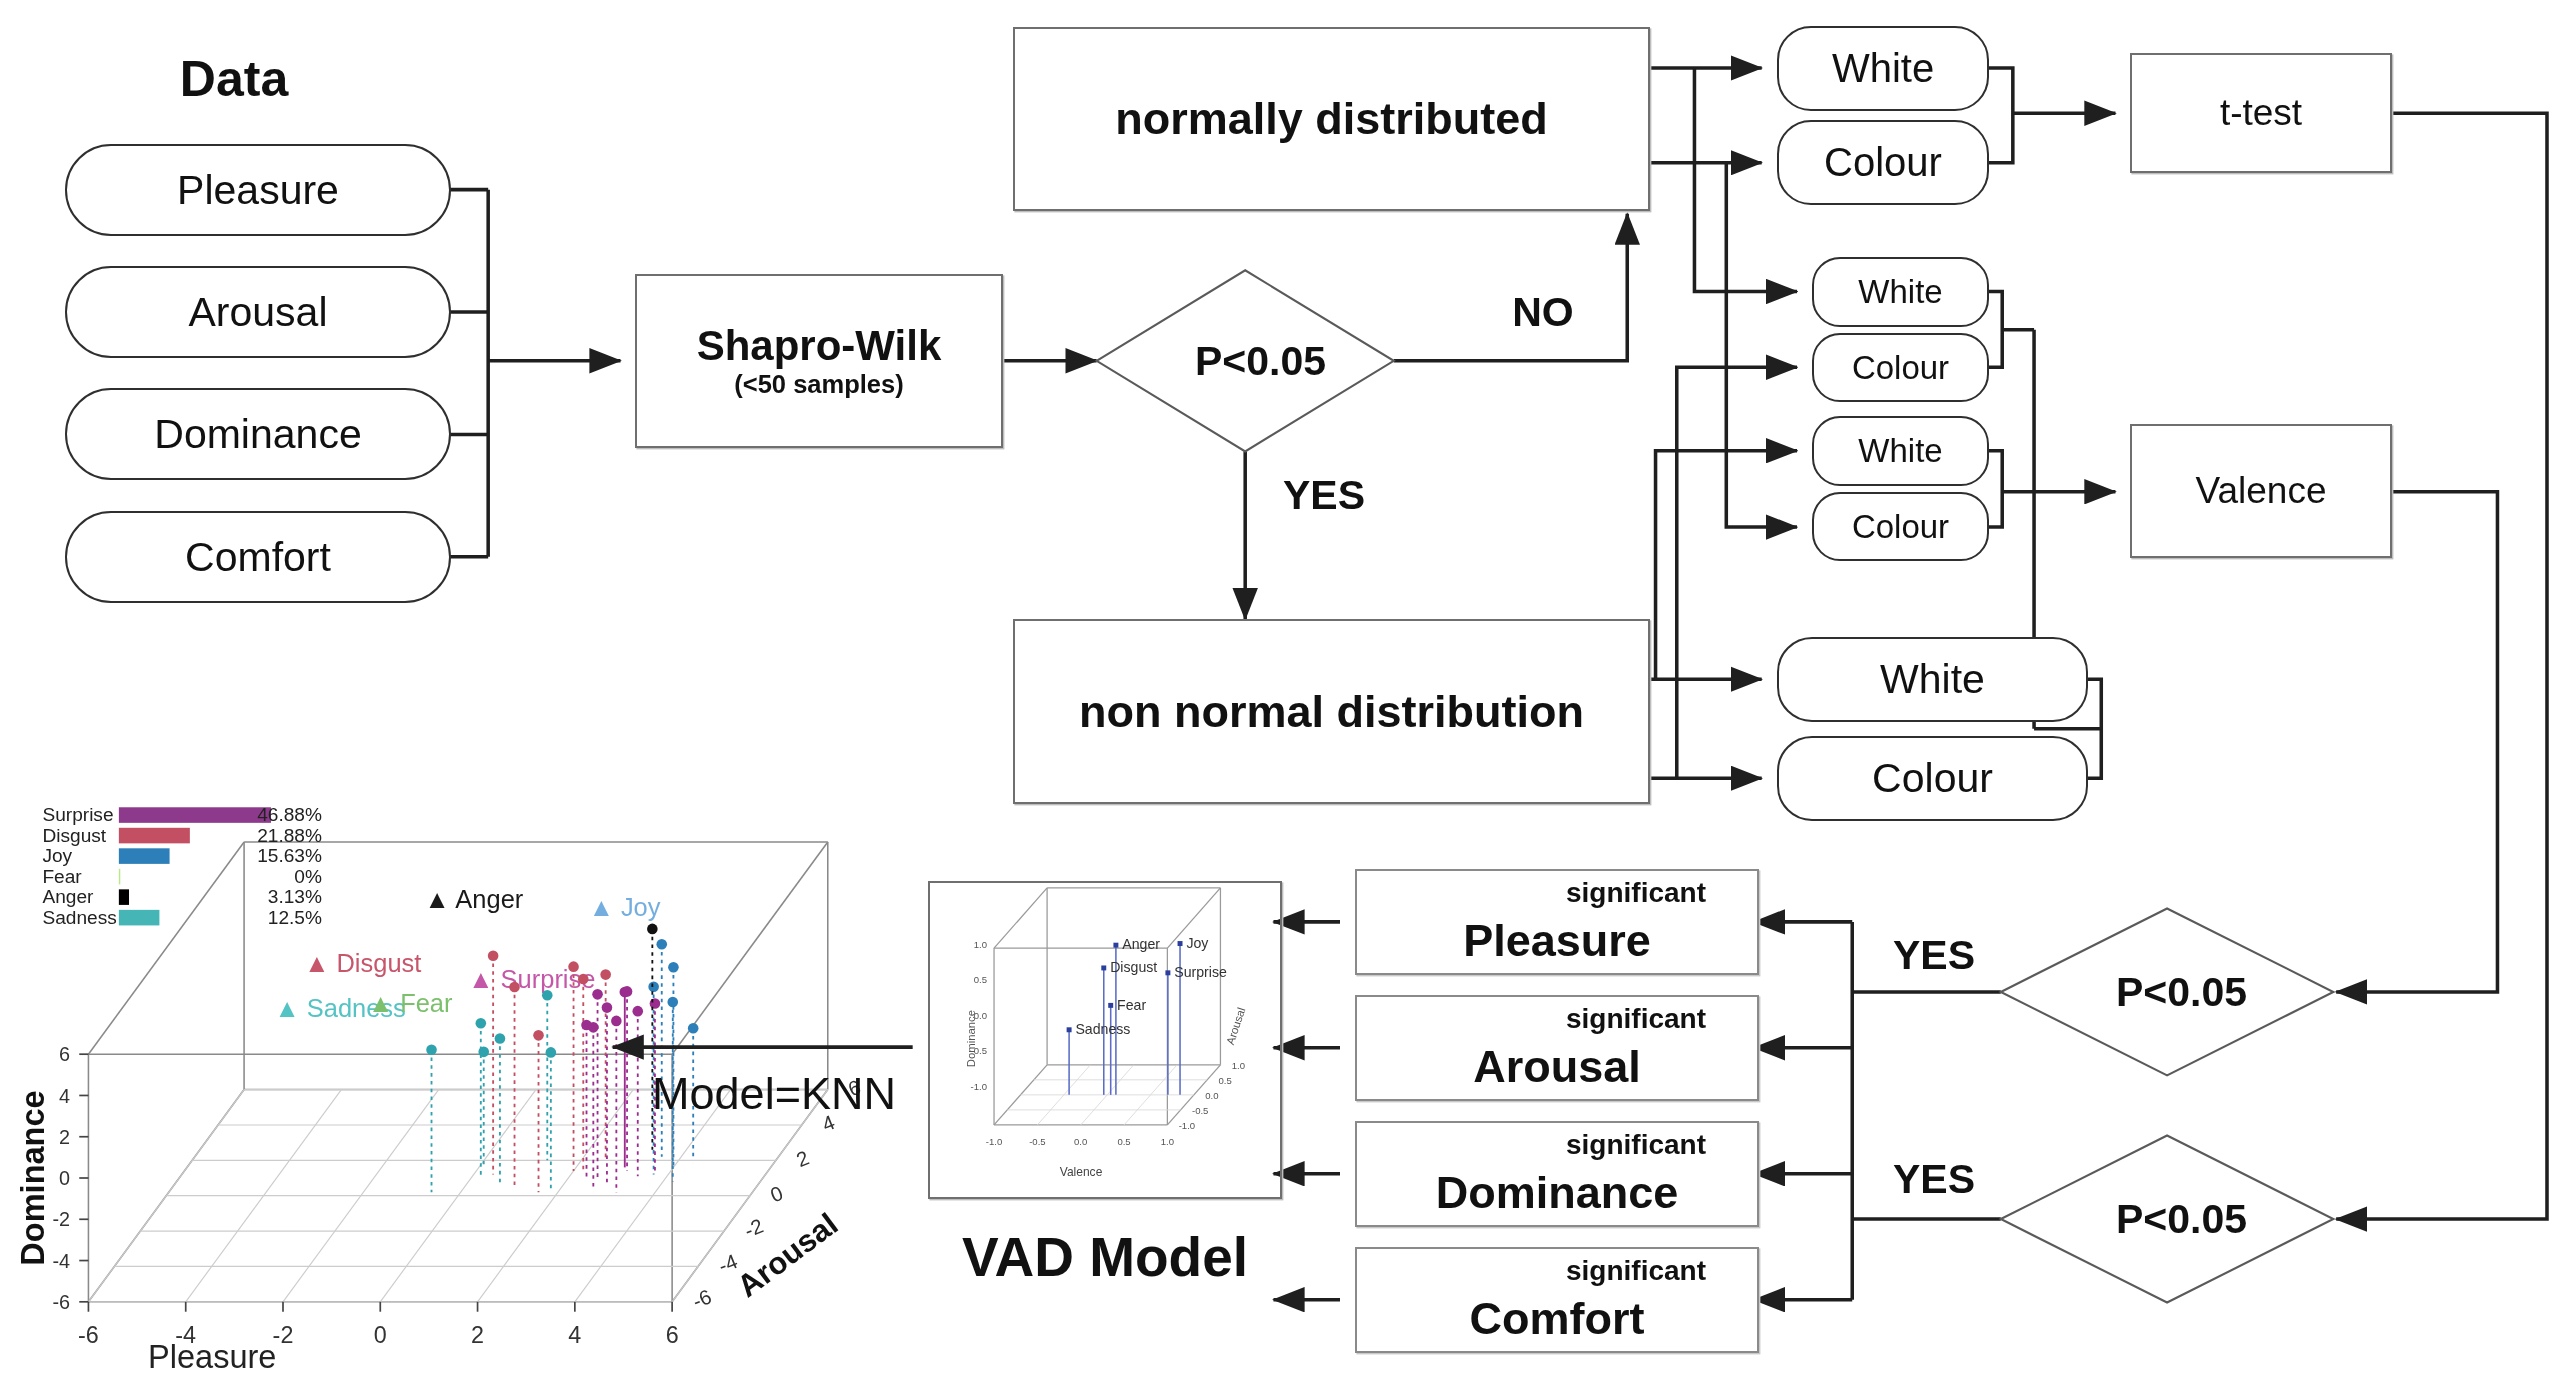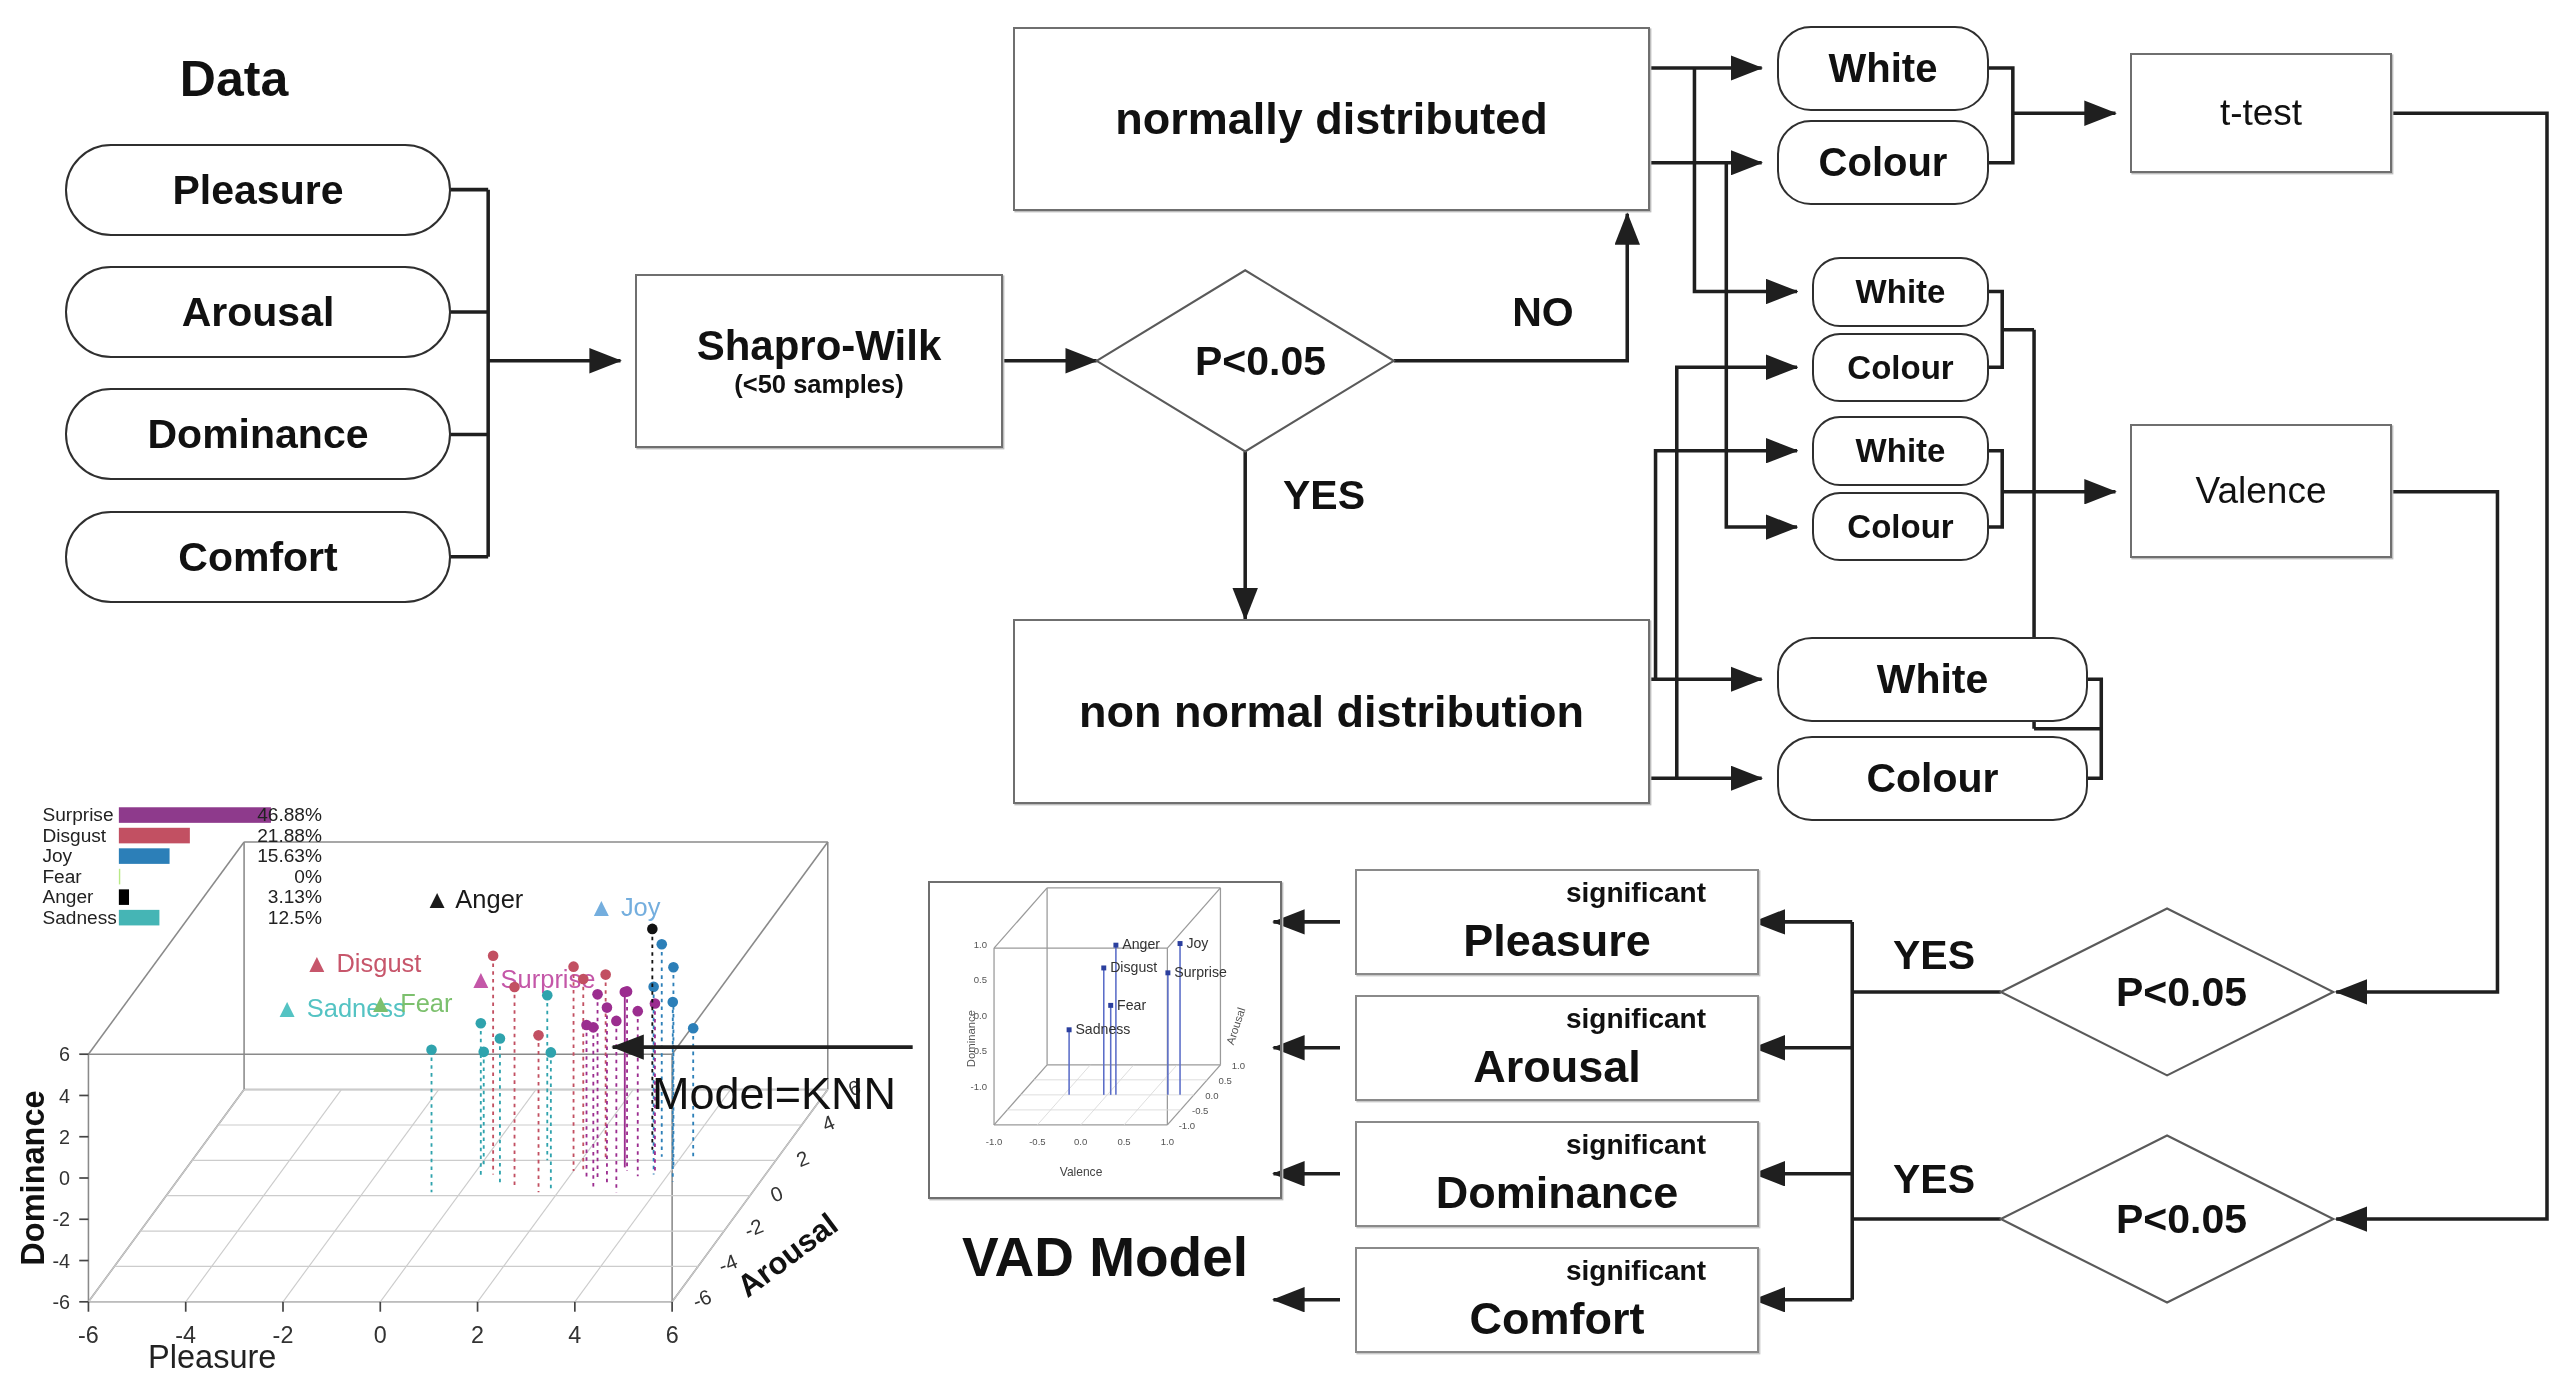--- a/index.html
+++ b/index.html
@@ -2,21 +2,21 @@
 <html style="font-size:11.3px"><head>
 <meta charset="utf-8">
 <style>
   html,body{margin:0;padding:0;background:#ffffff;}
   body{width:2576px;height:1374px;position:relative;overflow:hidden;
        font-family:"Liberation Sans","DejaVu Sans",sans-serif;color:#111;}
   .layer{position:absolute;left:0;top:0;width:2576px;height:1374px;}
   #chart-layer{z-index:1;} #wire-layer{z-index:2;} #node-layer{z-index:3;position:absolute;left:15px;top:0;width:2576px;height:1374px;}
   .node{position:absolute;box-sizing:border-box;background:#fff;display:flex;align-items:center;justify-content:center;text-align:center;}
   .rectbox{border:2.8px solid #6f6f6f;box-shadow:1.4px 1.4px 0 #bdbdbd;}
-  .pill{border:2.8px solid #2f2f2f;font-weight:bold;}
+  .pill{border:2.8px solid #2f2f2f;font-weight:normal;}
   .lbl{position:absolute;display:flex;align-items:center;justify-content:center;text-align:center;background:transparent;}
   .bold{font-weight:bold;}
   .sigbox{border:2.8px solid #8a8a8a;box-shadow:1.4px 1.4px 0 #c9c9c9;}
   .sigtag{position:absolute;top:5.7px;right:51px;font-weight:bold;font-size:28px;}
   .sigmain{position:absolute;left:0;right:0;top:37px;bottom:0;display:flex;align-items:center;justify-content:center;font-weight:bold;font-size:45px;}
   .swtitle{font-size:42px;font-weight:bold;line-height:1.1;}
   .swsub{font-size:25.5px;font-weight:bold;}
 </style>
 </head>
 <body>

